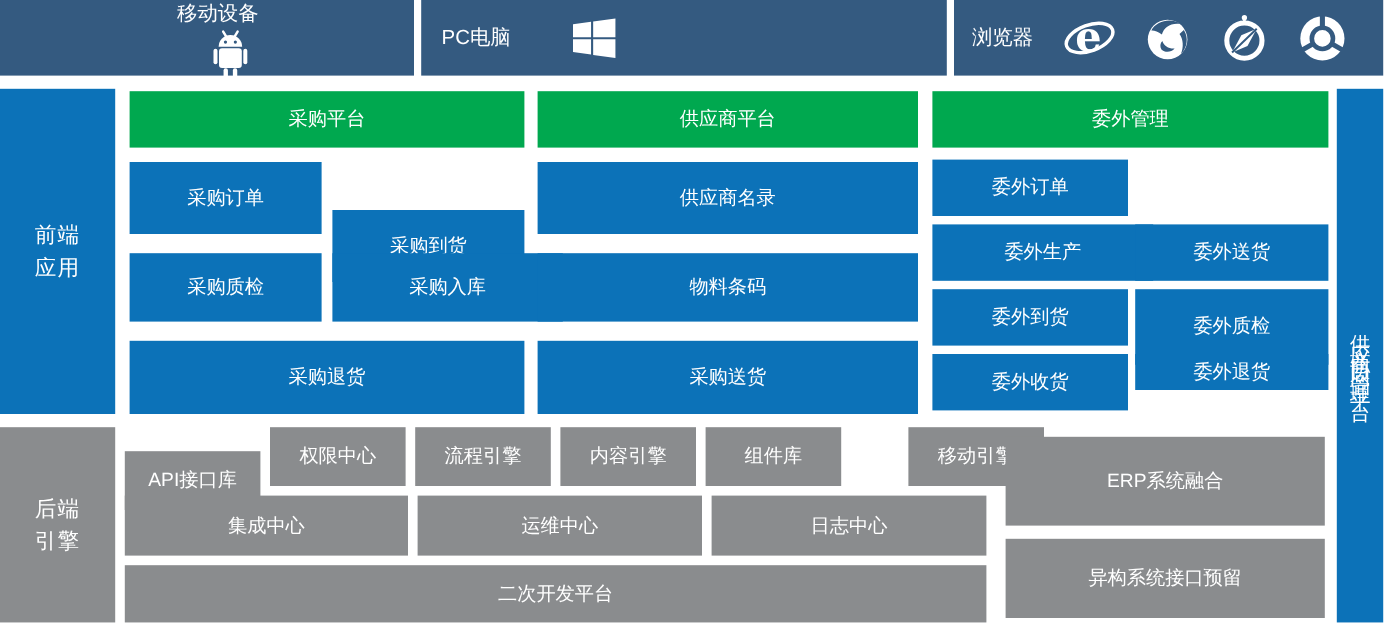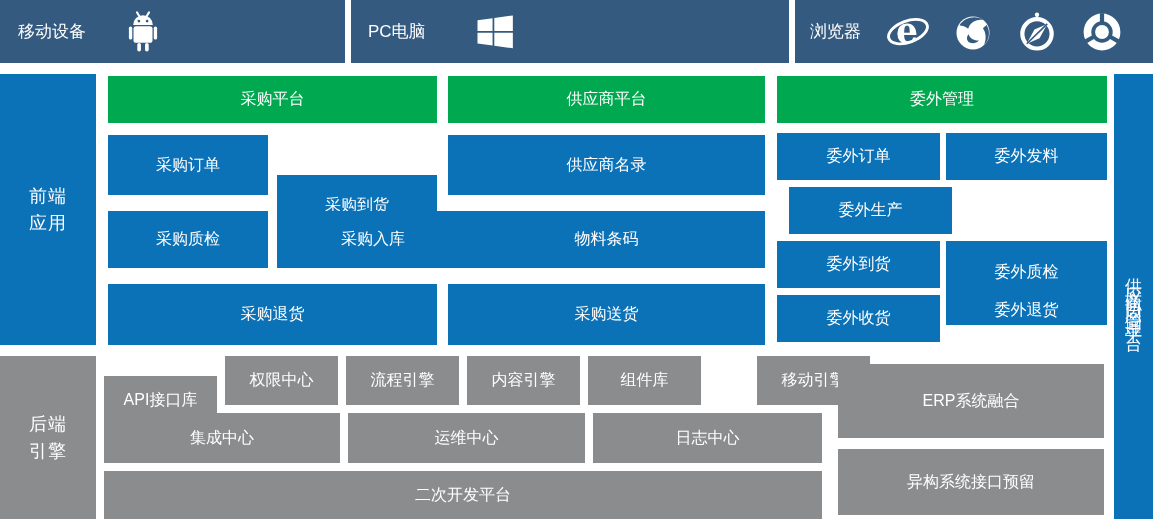--- a/index.html
+++ b/index.html
@@ -21,21 +21,21 @@
     writing-mode:vertical-rl;text-orientation:upright;
     font-size:17px;letter-spacing:7px;color:#fff;
   }
   .icon{display:inline-block;line-height:0;}
 </style>
 </head>
 <body>
 
 <div class="canvas">
 
-  <div class="abs topbar" style="left:0;top:0;width:345px;height:63px;">
+  <div class="abs topbar" style="left:0;top:0;width:345px;height:63px;flex-direction:column;">
     <span class="f17" style="margin-left:18px;">移动设备</span>
     <span class="icon" style="margin-left:38px;">
       <svg width="38" height="46" viewBox="0 0 24 28">
         <g fill="#fff">
           <line x1="8.2" y1="1.6" x2="9.8" y2="4.2" stroke="#fff" stroke-width="1.3" stroke-linecap="round"></line>
           <line x1="15.8" y1="1.6" x2="14.2" y2="4.2" stroke="#fff" stroke-width="1.3" stroke-linecap="round"></line>
           <path d="M5.8,9.6 a6.2,6.2 0 0 1 12.4,0 z"></path>
           <circle cx="9.4" cy="7.1" r="0.85" fill="#345A80"></circle>
           <circle cx="14.6" cy="7.1" r="0.85" fill="#345A80"></circle>
           <rect x="6" y="10.4" width="12" height="10.4" rx="1.6"></rect>
@@ -114,22 +114,22 @@
   <div class="abs box blue f16" style="left:277px;top:135px;width:160px;height:60px;margin-top:40px;">采购到货</div>
   <div class="abs box blue f16" style="left:108px;top:211px;width:160px;height:57px;">采购质检</div>
   <div class="abs box blue f16" style="left:277px;top:211px;width:192px;height:57px;">采购入库</div>
   <div class="abs box blue f16" style="left:108px;top:284px;width:329px;height:61px;">采购退货</div>
 
   <div class="abs box blue f16" style="left:448px;top:135px;width:317px;height:60px;">供应商名录</div>
   <div class="abs box blue f16" style="left:448px;top:211px;width:317px;height:57px;">物料条码</div>
   <div class="abs box blue f16" style="left:448px;top:284px;width:317px;height:61px;">采购送货</div>
 
   <div class="abs box blue f16" style="left:777px;top:133px;width:163px;height:47px;">委外订单</div>
-  <div class="abs box blue f16" style="left:946px;top:133px;width:161px;height:47px;">委外发料</div>
-  <div class="abs box blue f16" style="left:777px;top:187px;width:163px;height:47px;margin-left:12px;">委外生产</div>
+  <div class="abs box blue f16" style="left:777px;top:187px;width:184px;height:47px;">委外生产</div>
+  <div class="abs box blue f16" style="left:946px;top:187px;width:161px;height:47px;">委外送货</div>
   <div class="abs box blue f16" style="left:777px;top:241px;width:163px;height:47px;">委外到货</div>
   <div class="abs box blue f16" style="left:946px;top:241px;width:161px;height:63px;">委外质检</div>
   <div class="abs box blue f16" style="left:777px;top:295px;width:163px;height:47px;">委外收货</div>
   <div class="abs box blue f16" style="left:946px;top:295px;width:161px;height:30px;">委外退货</div>
 
   <div class="abs box blue" style="left:1114px;top:74px;width:39px;height:445px;">
     <span class="vert">供应商协同管理平台</span>
   </div>
 
   <div class="abs box gray side-label" style="left:0;top:356px;width:96px;height:163px;">

